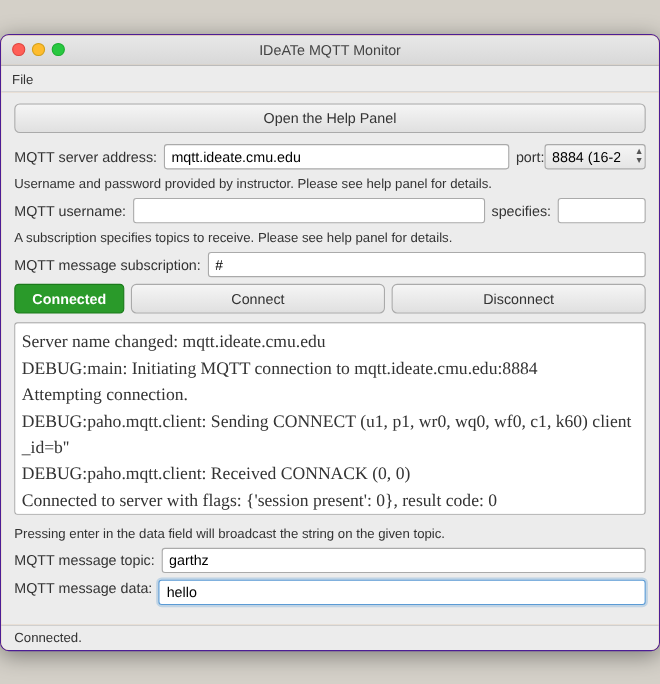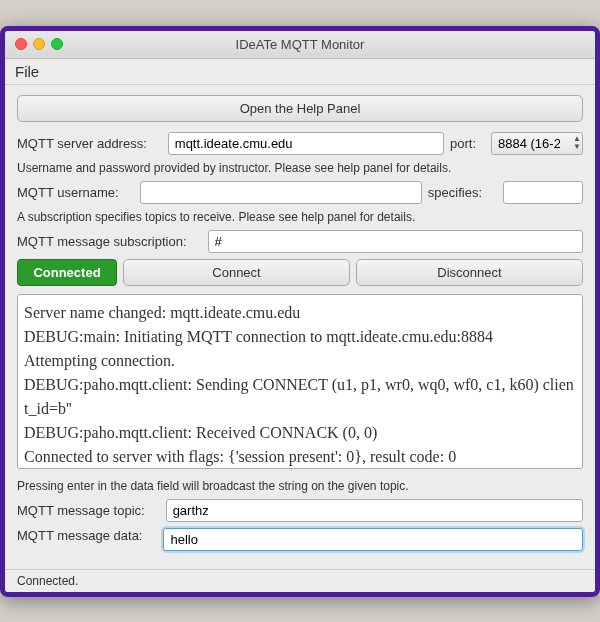--- a/index.html
+++ b/index.html
@@ -17,21 +17,21 @@
       align-items: center;
       min-height: 100vh;
     }
 
     .window {
       width: 600px;
       background: #fdba74;
       border-radius: 8px;
       box-shadow: 0 4px 20px rgba(0,0,0,0.4);
       overflow: hidden;
-      border: 5px solid #4c1d95;
+      border: 1px solid #4c1d95;
     }
 
     .title-bar {
       background: linear-gradient(to bottom, #e8e8e8, #d8d8d8);
       height: 28px;
       display: flex;
       align-items: center;
       padding: 0 10px;
       border-bottom: 1px solid #bbb;
       position: relative;
@@ -63,21 +63,21 @@
       font-weight: 500;
     }
 
     .menu-bar {
       background: #ececec;
       padding: 4px 10px;
       border-bottom: 1px solid #ccc;
     }
 
     .menu-bar span {
-      font-size: 15px;
+      font-size: 12px;
       color: #333;
       cursor: pointer;
     }
 
     .content {
       padding: 10px 12px;
       background: #ececec;
     }
 
     .btn-open-help {
@@ -105,21 +105,20 @@
       white-space: nowrap;
     }
 
     .form-input {
       border: 1px solid #aaa;
       border-radius: 3px;
       padding: 3px 6px;
       font-size: 13px;
       background: white;
       outline: none;
-      margin-left: 15px;
     }
 
     .server-input {
       flex: 1;
     }
 
     .port-container {
       display: flex;
       align-items: center;
       gap: 0;

